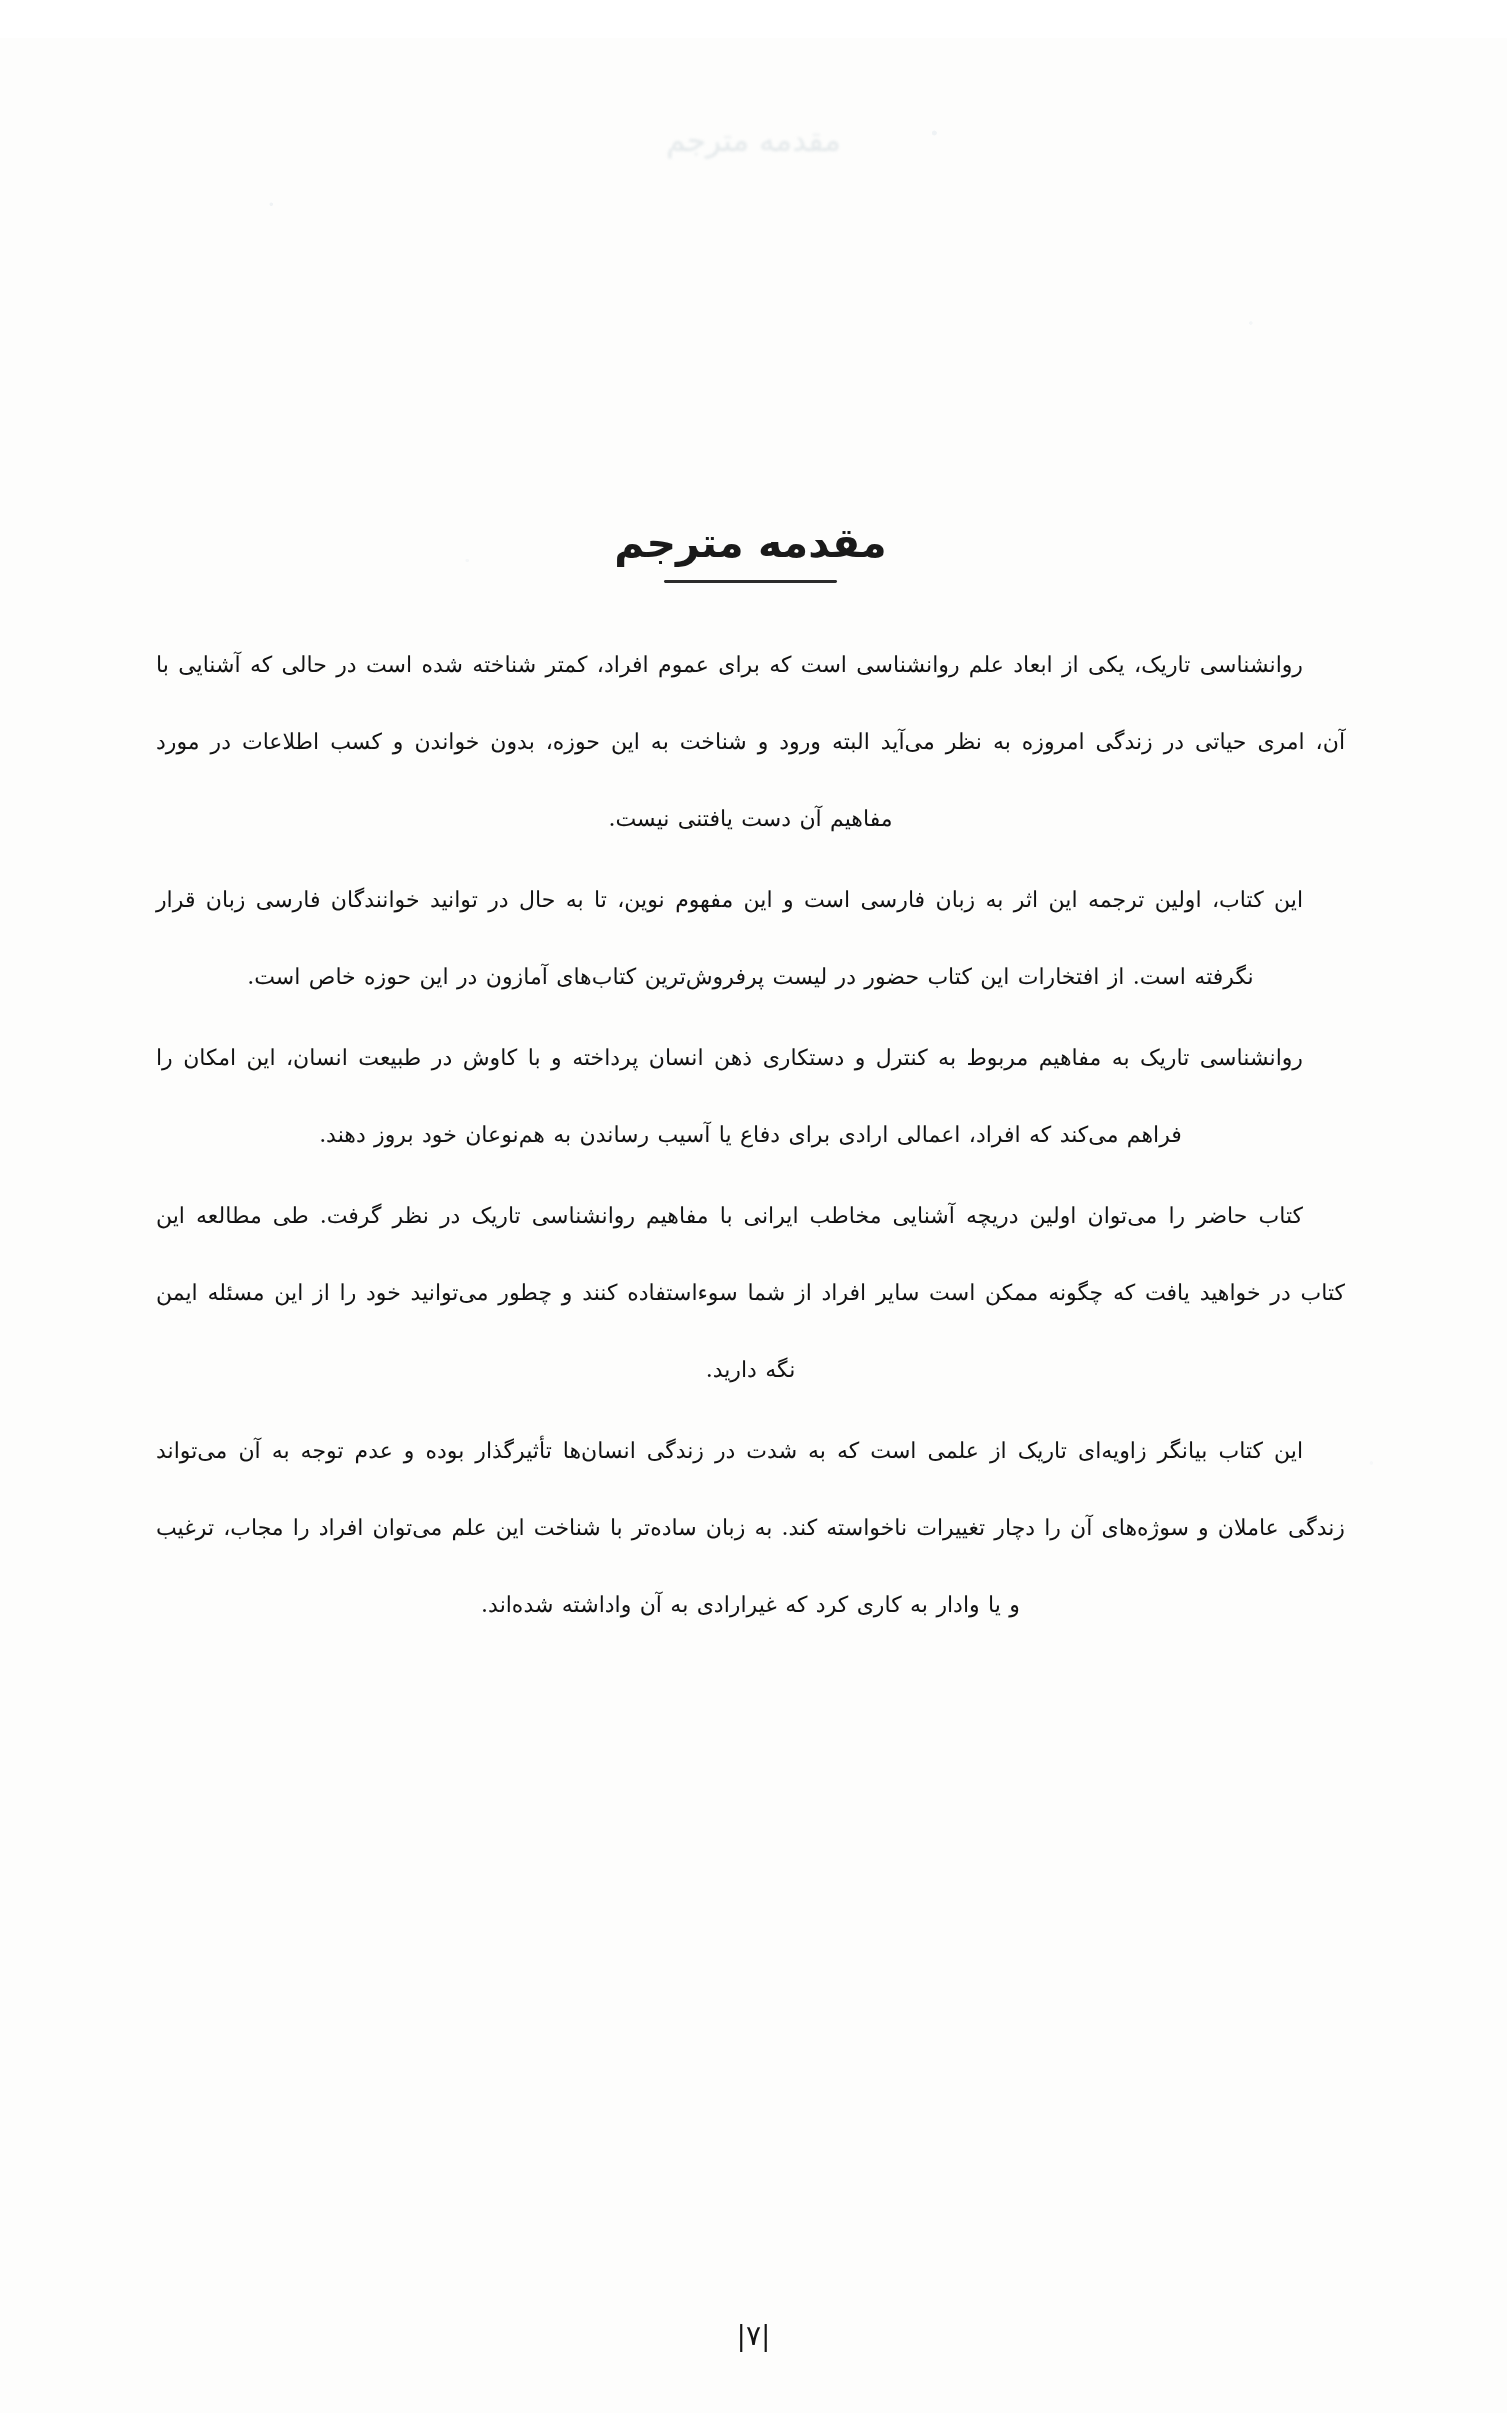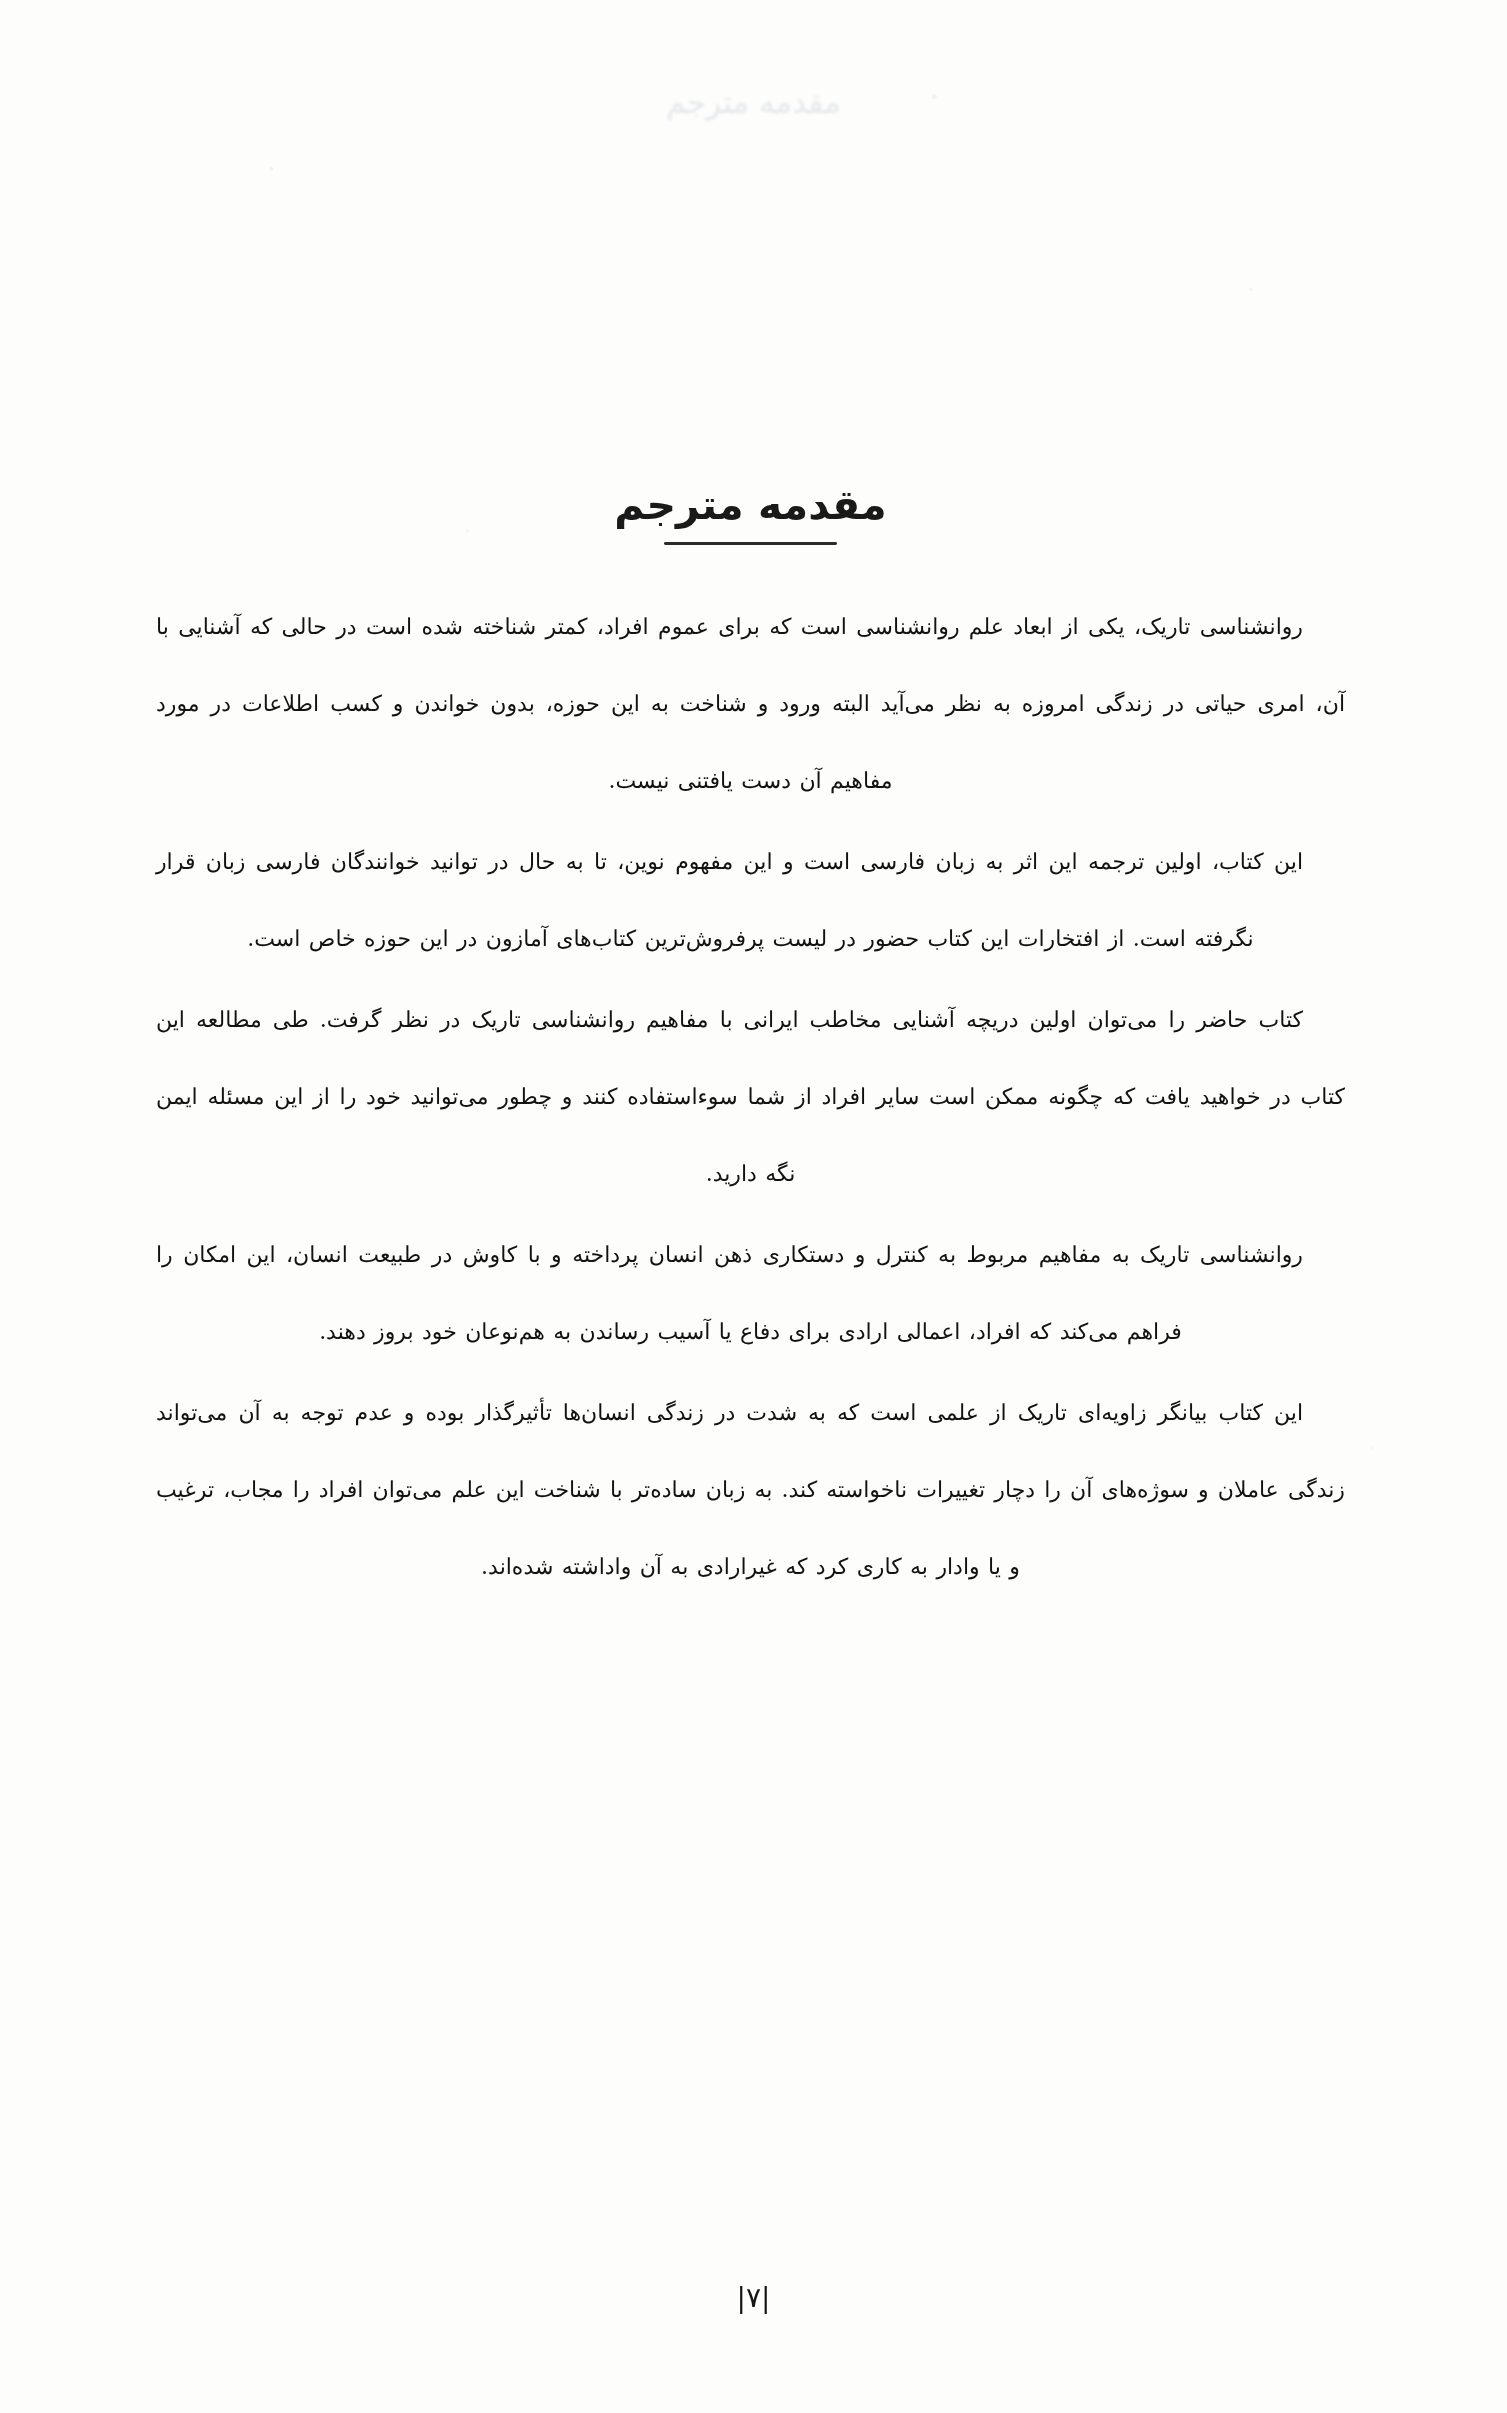--- a/index.html
+++ b/index.html
@@ -20,20 +20,21 @@
   .page {
     position: absolute;
     inset: 0;
     background: #fdfdfc;
     background-image:
       radial-gradient(circle at 18% 7%, rgba(228,234,238,0.55) 0 1.4px, rgba(255,255,255,0) 2.1px),
       radial-gradient(circle at 62% 4%, rgba(226,233,238,0.5) 0 2.1px, rgba(255,255,255,0) 2.8px),
       radial-gradient(circle at 83% 12%, rgba(230,236,240,0.45) 0 1.4px, rgba(255,255,255,0) 2.1px),
       radial-gradient(circle at 31% 22%, rgba(232,237,241,0.4) 0 1.4px, rgba(255,255,255,0) 2.1px),
       radial-gradient(circle at 91% 60%, rgba(233,238,242,0.35) 0 1.4px, rgba(255,255,255,0) 2.1px);
+    margin-top: 38px;
   }
 
   
   .showthrough {
     position: absolute;
     top: 84px;
     left: 0;
     right: 0;
     height: 77px;
     text-align: center;
@@ -107,23 +108,23 @@
 
     <div class="title-block">
       <div class="title">مقدمه مترجم</div>
       <div class="title-rule"></div>
     </div>
 
     <p class="para">روانشناسی تاریک، یکی از ابعاد علم روانشناسی است که برای عموم افراد، کمتر شناخته شده است در حالی که آشنایی با آن، امری حیاتی در زندگی امروزه به نظر می‌آید البته ورود و شناخت به این حوزه، بدون خواندن و کسب اطلاعات در مورد مفاهیم آن دست یافتنی نیست.</p>
 
     <p class="para">این کتاب، اولین ترجمه این اثر به زبان فارسی است و این مفهوم نوین، تا به حال در توانید خوانندگان فارسی زبان قرار نگرفته است. از افتخارات این کتاب حضور در لیست پرفروش‌ترین کتاب‌های آمازون در این حوزه خاص است.</p>
 
+    <p class="para">روانشناسی تاریک به مفاهیم مربوط به کنترل و دستکاری ذهن انسان پرداخته و با کاوش در طبیعت انسان، این امکان را فراهم می‌کند که افراد، اعمالی ارادی برای دفاع یا آسیب رساندن به هم‌نوعان خود بروز دهند.</p>
+
     <p class="para">کتاب حاضر را می‌توان اولین دریچه آشنایی مخاطب ایرانی با مفاهیم روانشناسی تاریک در نظر گرفت. طی مطالعه این کتاب در خواهید یافت که چگونه ممکن است سایر افراد از شما سوءاستفاده کنند و چطور می‌توانید خود را از این مسئله ایمن نگه دارید.</p>
-
-    <p class="para">روانشناسی تاریک به مفاهیم مربوط به کنترل و دستکاری ذهن انسان پرداخته و با کاوش در طبیعت انسان، این امکان را فراهم می‌کند که افراد، اعمالی ارادی برای دفاع یا آسیب رساندن به هم‌نوعان خود بروز دهند.</p>
 
     <p class="para">این کتاب بیانگر زاویه‌ای تاریک از علمی است که به شدت در زندگی انسان‌ها تأثیرگذار بوده و عدم توجه به آن می‌تواند زندگی عاملان و سوژه‌های آن را دچار تغییرات ناخواسته کند. به زبان ساده‌تر با شناخت این علم می‌توان افراد را مجاب، ترغیب و یا وادار به کاری کرد که غیرارادی به آن واداشته شده‌اند.</p>
 
   </div>
 
   <div class="folio">|۷|</div>
 
 </div>
 
 

